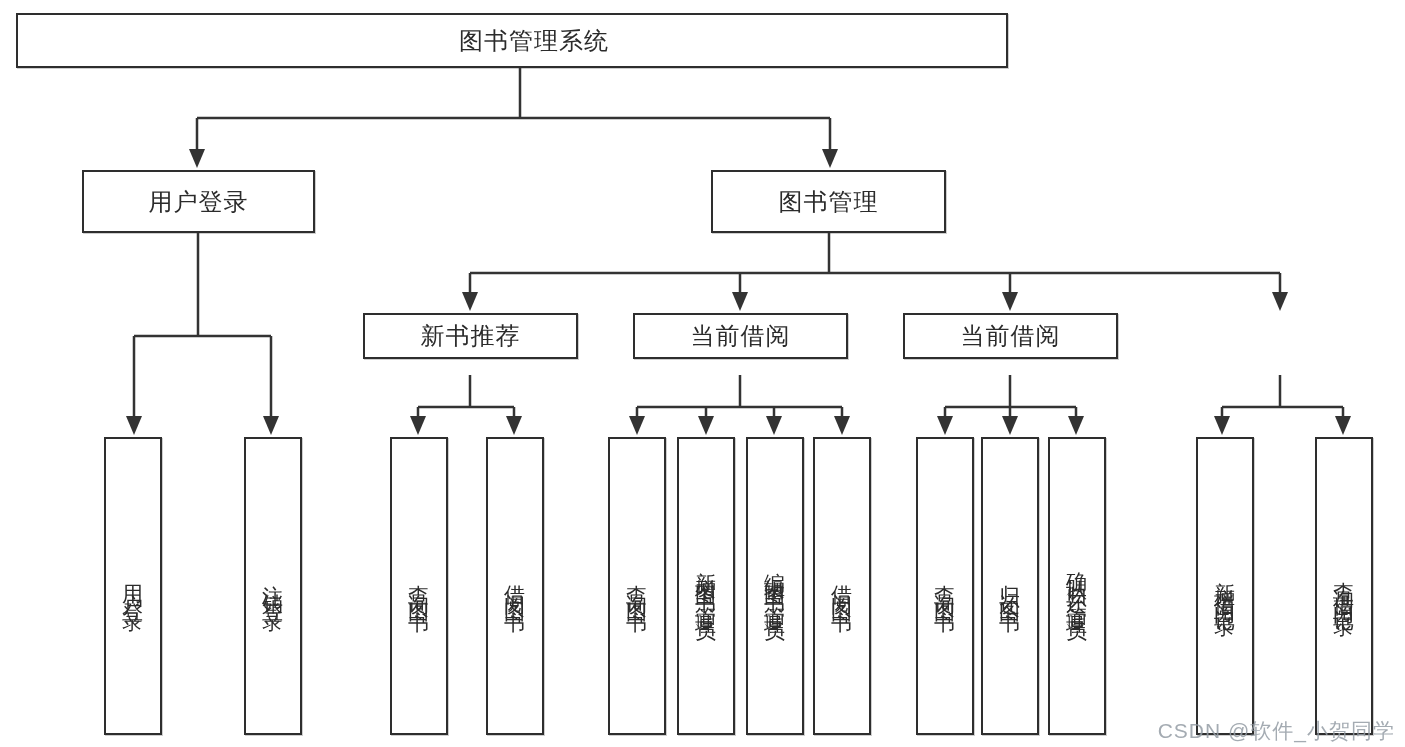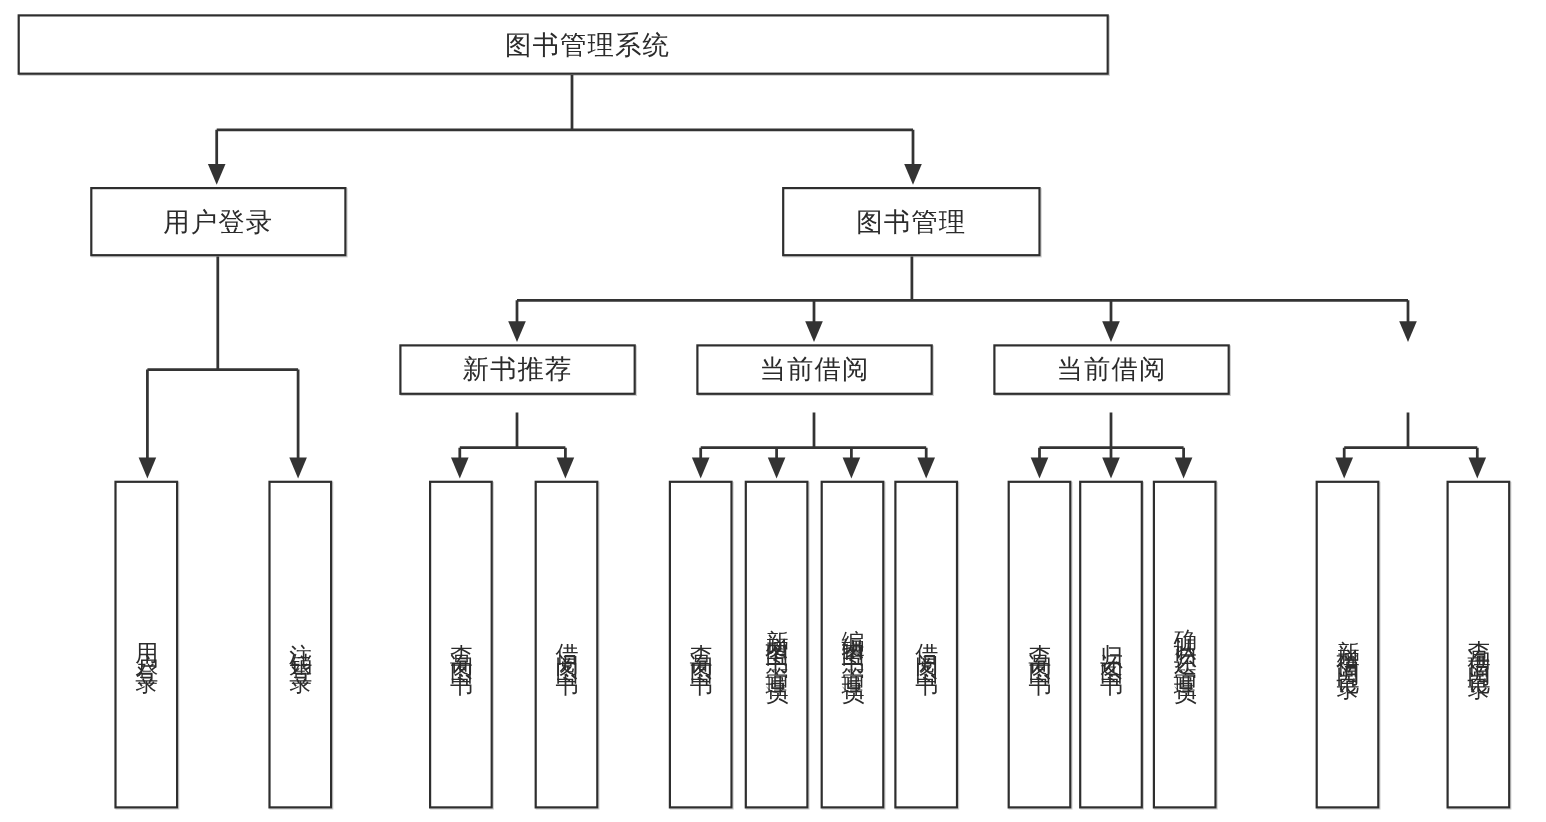--- a/index.html
+++ b/index.html
@@ -200,14 +200,15 @@
     <span class="vtext long">确认归还（管理员）</span>
   </div>
 
   <div class="node leaf" id="lf-rc-add">
     <span class="vtext long">新增借阅记录</span>
   </div>
   <div class="node leaf" id="lf-rc-query">
     <span class="vtext long">查询借阅记录</span>
   </div>
 
+  <div class="watermark">CSDN @软件_小贺同学</div>
 
 </div>
 
 </body></html>

